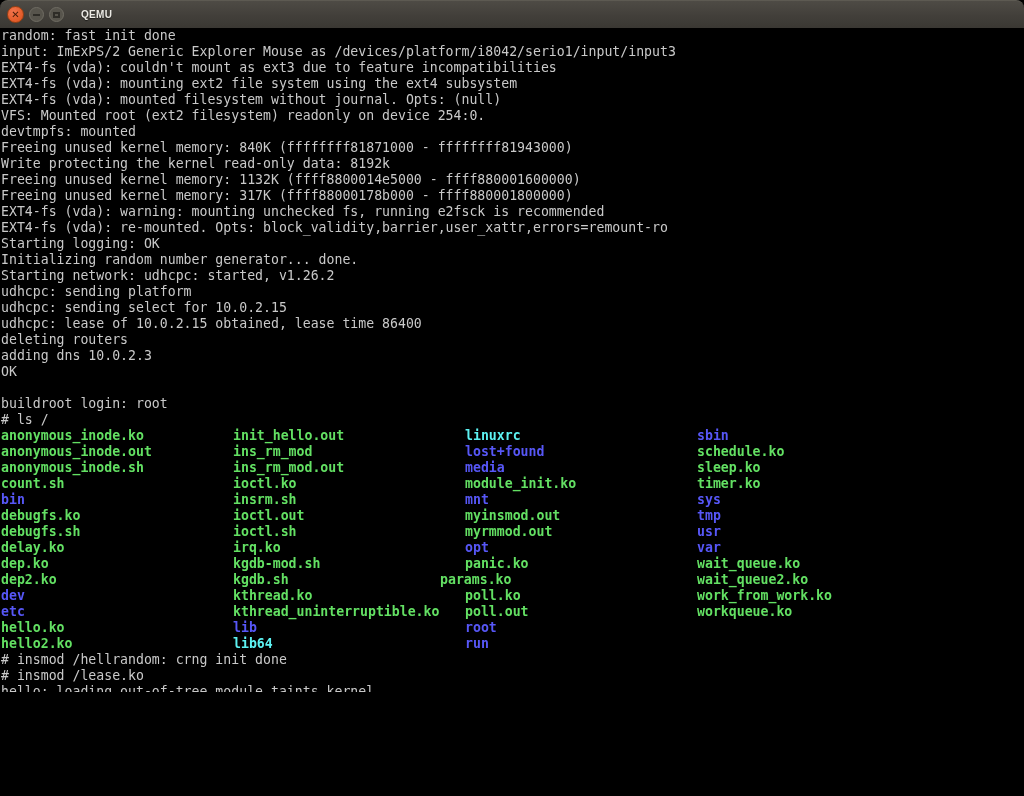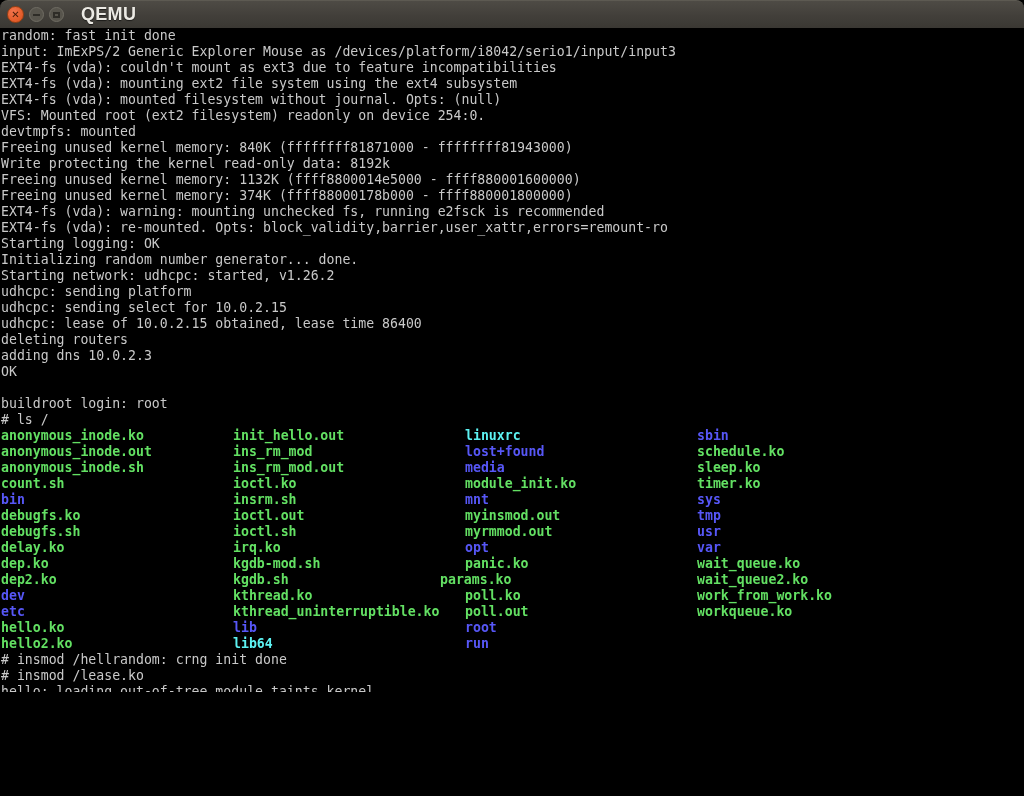--- a/index.html
+++ b/index.html
@@ -33,21 +33,21 @@
   }
   .glyph-x {
     color: #471c07; font-size: 10px; font-weight: bold; line-height: 1;
     font-family: "DejaVu Sans", sans-serif;
   }
   .glyph-min { width: 7px; height: 2px; background: #2e2c27; }
   .glyph-max { width: 7px; height: 6px; border: 2px solid #2e2c27; background: transparent; }
   .tb-title {
     margin-left: 17px;
     font-family: "Liberation Sans", "DejaVu Sans", sans-serif;
-    font-size: 18px; font-weight: bold; color: #eceae4;
+    font-size: 10px; font-weight: bold; color: #eceae4;
     text-shadow: 0 1px 1px rgba(0,0,0,0.55);
     letter-spacing: 0.3px;
     text-align: center;
   }
 
   
   .terminal {
     width: 1024px; height: 664px; background: #000;
     position: relative; overflow: hidden;
   }
@@ -90,21 +90,21 @@
       <div class="line">random: fast init done</div>
       <div class="line">input: ImExPS/2 Generic Explorer Mouse as /devices/platform/i8042/serio1/input/input3</div>
       <div class="line">EXT4-fs (vda): couldn't mount as ext3 due to feature incompatibilities</div>
       <div class="line">EXT4-fs (vda): mounting ext2 file system using the ext4 subsystem</div>
       <div class="line">EXT4-fs (vda): mounted filesystem without journal. Opts: (null)</div>
       <div class="line">VFS: Mounted root (ext2 filesystem) readonly on device 254:0.</div>
       <div class="line">devtmpfs: mounted</div>
       <div class="line">Freeing unused kernel memory: 840K (ffffffff81871000 - ffffffff81943000)</div>
       <div class="line">Write protecting the kernel read-only data: 8192k</div>
       <div class="line">Freeing unused kernel memory: 1132K (ffff8800014e5000 - ffff880001600000)</div>
-      <div class="line">Freeing unused kernel memory: 374K (ffff88000178b000 - ffff880001800000)</div>
+      <div class="line">Freeing unused kernel memory: 317K (ffff88000178b000 - ffff880001800000)</div>
       <div class="line">EXT4-fs (vda): warning: mounting unchecked fs, running e2fsck is recommended</div>
       <div class="line">EXT4-fs (vda): re-mounted. Opts: block_validity,barrier,user_xattr,errors=remount-ro</div>
       <div class="line">Starting logging: OK</div>
       <div class="line">Initializing random number generator... done.</div>
       <div class="line">Starting network: udhcpc: started, v1.26.2</div>
       <div class="line">udhcpc: sending platform</div>
       <div class="line">udhcpc: sending select for 10.0.2.15</div>
       <div class="line">udhcpc: lease of 10.0.2.15 obtained, lease time 86400</div>
       <div class="line">deleting routers</div>
       <div class="line">adding dns 10.0.2.3</div>

